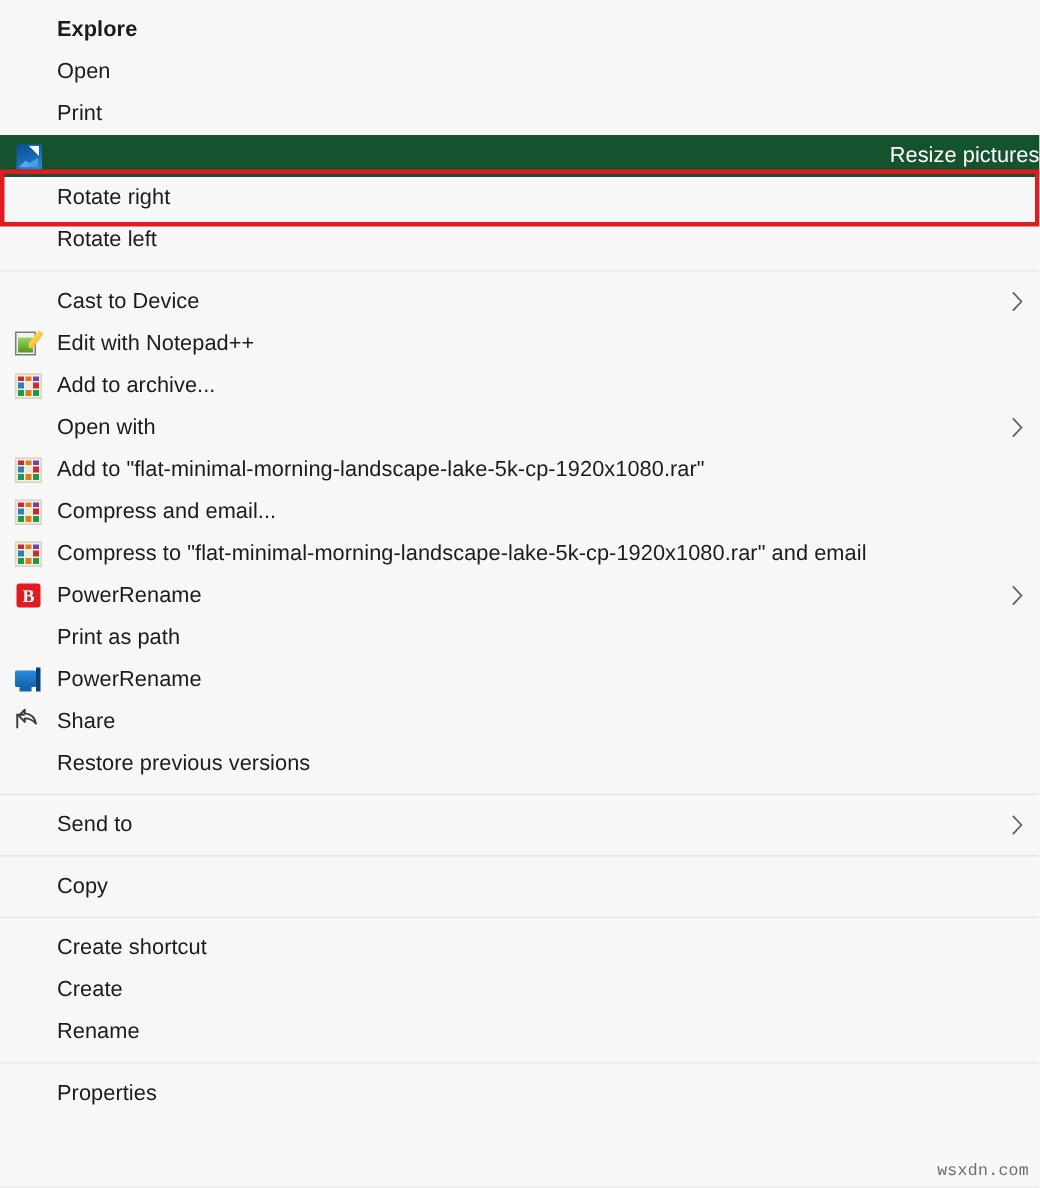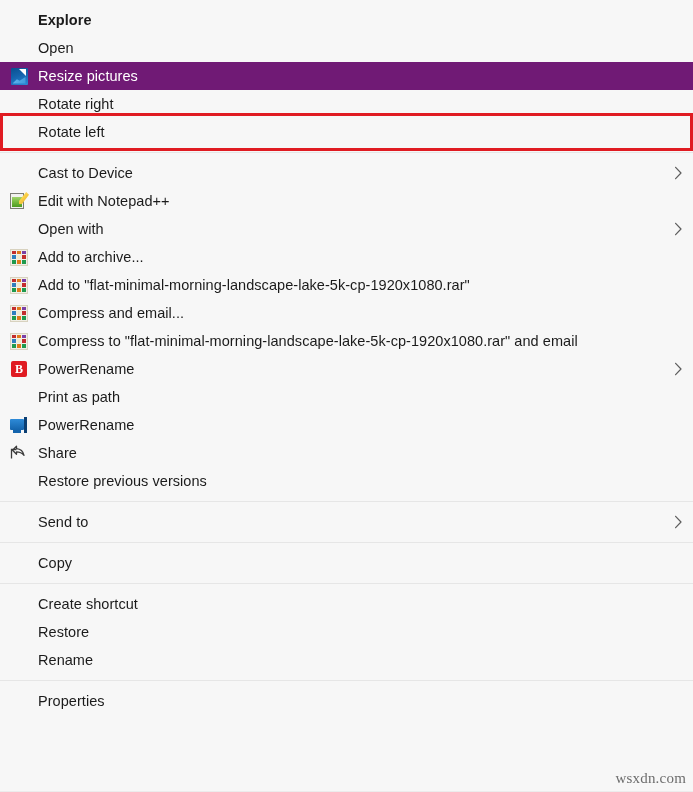--- a/index.html
+++ b/index.html
@@ -60,22 +60,23 @@
     width: 30px;
     min-width: 30px;
     display: flex;
     align-items: center;
     justify-content: center;
     color: #5d5d5d;
   }
   .menu-item .chevron svg { display: block; }
 
   .menu-item.selected {
-    background: #701a75;
+    background: #14532d;
     color: #ffffff;
+    text-align: right;
   }
 
   .highlight-box {
     position: absolute;
     left: 0;
     width: 693px;
     border: 3px solid #e01b22;
     box-sizing: border-box;
     pointer-events: none;
   }
@@ -200,23 +201,23 @@
     position: absolute;
     right: 1px; top: 0;
     width: 3px; height: 16px;
     background: #0b3f73;
   }
 
   .watermark {
     position: absolute;
     right: 7px;
     bottom: 5px;
-    font-size: 15px;
+    font-size: 11px;
     color: #6d6d6d;
-    font-family: Liberation Serif, serif;
+    font-family: Liberation Mono, monospace;
     letter-spacing: 0.2px;
   }
 
   .bottom-edge {
     position: absolute;
     left: 0; bottom: 0;
     width: 693px; height: 1px;
     background: #ececec;
   }
 </style>
@@ -226,20 +227,24 @@
 <div id="context-menu">
   <div id="menu-body">
       <div class="spacer-sm"></div>
       <div class="menu-item bold">
         <span class="icon-slot"></span>
         <span class="label">Explore</span>
       </div>
       <div class="menu-item">
         <span class="icon-slot"></span>
         <span class="label">Open</span>
+      </div>
+      <div class="menu-item">
+        <span class="icon-slot"></span>
+        <span class="label">Print</span>
       </div>
       <div class="menu-item selected">
         <span class="icon-slot">
           <span class="ic ic-resize"></span>
         </span>
         <span class="label">Resize pictures</span>
       </div>
       <div class="menu-item">
         <span class="icon-slot"></span>
         <span class="label">Rotate right</span>
@@ -264,20 +269,36 @@
         <span class="icon-slot">
           <span class="ic ic-notepad">
             <span class="pad"></span>
             <span class="bars"></span>
             <span class="pencil"></span>
           </span>
         </span>
         <span class="label">Edit with Notepad++</span>
       </div>
       <div class="menu-item">
+        <span class="icon-slot">
+          <span class="ic ic-rar">
+            <i></i>
+            <i></i>
+            <i></i>
+            <i></i>
+            <i></i>
+            <i></i>
+            <i></i>
+            <i></i>
+            <i></i>
+          </span>
+        </span>
+        <span class="label">Add to archive...</span>
+      </div>
+      <div class="menu-item">
         <span class="icon-slot"></span>
         <span class="label">Open with</span>
         <span class="chevron">
           <svg width="9" height="14" viewBox="0 0 9 14">
             <path d="M1.6 1.3 L7 7 L1.6 12.7" fill="none" stroke="currentColor" stroke-width="1.2" stroke-linecap="round" stroke-linejoin="round"></path>
           </svg>
         </span>
       </div>
       <div class="menu-item">
         <span class="icon-slot">
@@ -286,36 +307,20 @@
             <i></i>
             <i></i>
             <i></i>
             <i></i>
             <i></i>
             <i></i>
             <i></i>
             <i></i>
           </span>
         </span>
-        <span class="label">Add to archive...</span>
-      </div>
-      <div class="menu-item">
-        <span class="icon-slot">
-          <span class="ic ic-rar">
-            <i></i>
-            <i></i>
-            <i></i>
-            <i></i>
-            <i></i>
-            <i></i>
-            <i></i>
-            <i></i>
-            <i></i>
-          </span>
-        </span>
         <span class="label">Add to "flat-minimal-morning-landscape-lake-5k-cp-1920x1080.rar"</span>
       </div>
       <div class="menu-item">
         <span class="icon-slot">
           <span class="ic ic-rar">
             <i></i>
             <i></i>
             <i></i>
             <i></i>
             <i></i>
@@ -401,21 +406,21 @@
       </div>
       <div class="spacer-sm"></div>
       <div class="separator"></div>
       <div class="spacer-sm"></div>
       <div class="menu-item">
         <span class="icon-slot"></span>
         <span class="label">Create shortcut</span>
       </div>
       <div class="menu-item">
         <span class="icon-slot"></span>
-        <span class="label">Restore</span>
+        <span class="label">Create</span>
       </div>
       <div class="menu-item">
         <span class="icon-slot"></span>
         <span class="label">Rename</span>
       </div>
       <div class="spacer-sm"></div>
       <div class="separator"></div>
       <div class="spacer-sm"></div>
       <div class="menu-item">
         <span class="icon-slot"></span>

